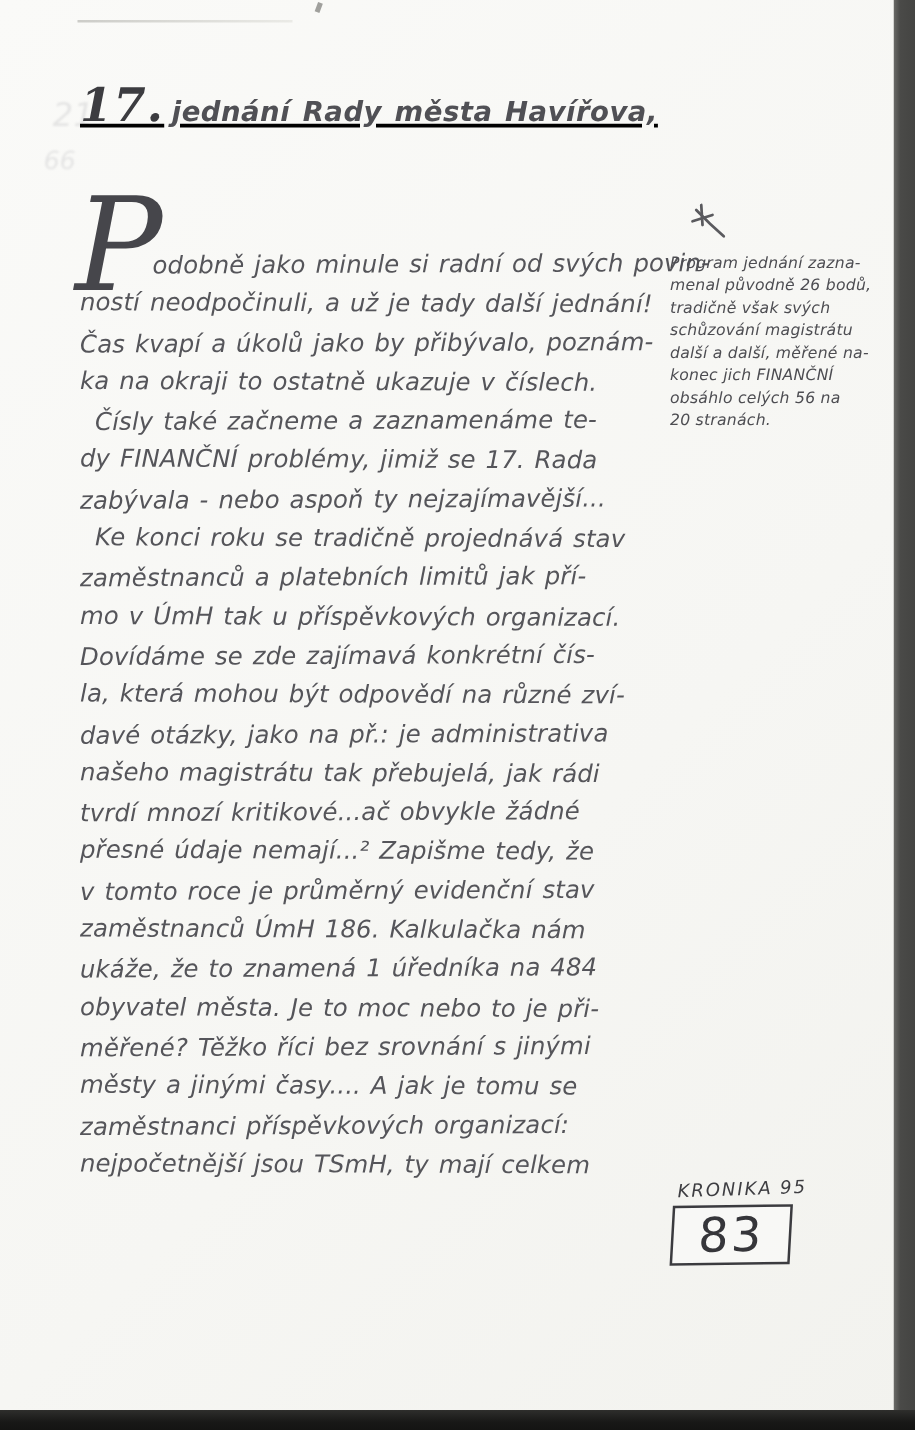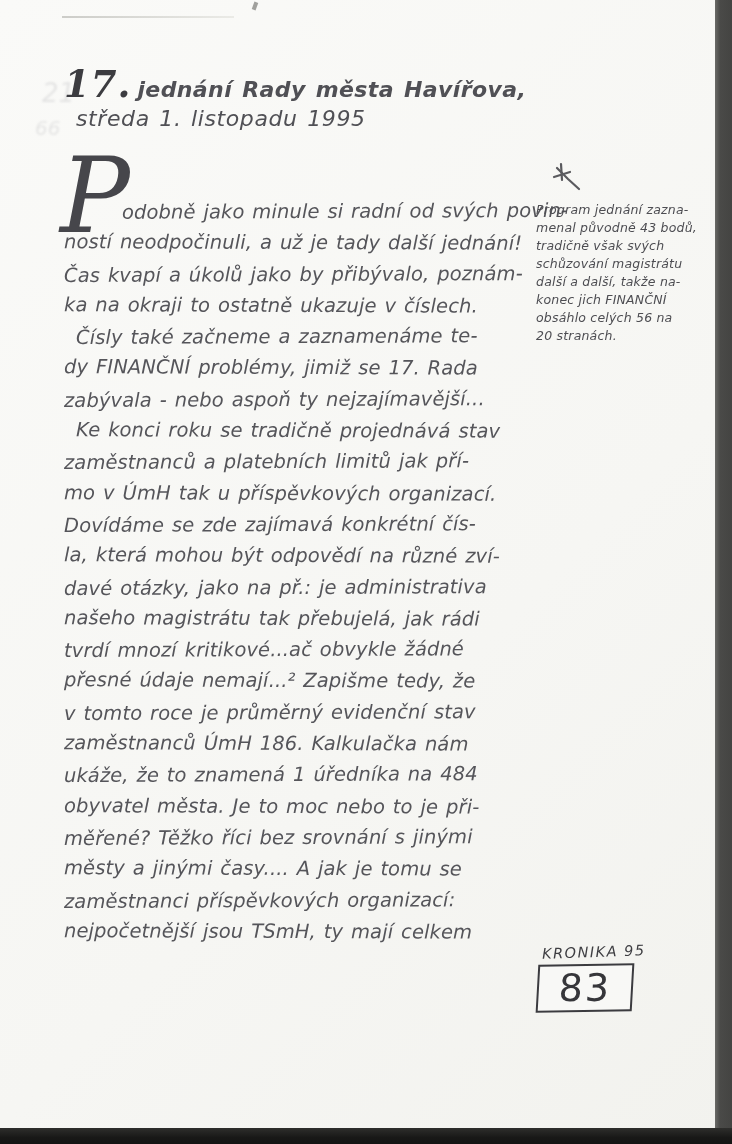--- a/index.html
+++ b/index.html
@@ -32,21 +32,21 @@
   }
   .speck { position:absolute; left:253px; top:2px; width:4px; height:8px; background:#8a8a86; transform:rotate(20deg); opacity:.8; }
   .ghost { position:absolute; font-style:italic; color:#9a9aa0; opacity:.22; filter:blur(1px); }
   .ghost-1 { left:42px; top:78px; font-size:26px; }
   .ghost-2 { left:35px; top:116px; font-size:20px; }
 
   
   .hand { font-style:italic; color:#55555a; }
 
   
-  .header { position:absolute; left:64px; top:62px; width:480px; white-space:nowrap; }
+  .header { position:absolute; left:64px; top:62px; width:480px; white-space:nowrap;text-decoration:underline; }
   .meeting-number {
     font-family:"DejaVu Serif", serif;
     font-size:37px; font-weight:bold; font-style:italic; color:#3c3c40;
     letter-spacing:1px; margin-right:6px;
   }
   .title-rest { font-size:22px; font-style:italic; color:#505055; letter-spacing:.4px; word-spacing:2px; }
   .date-line {
     position:absolute; left:76px; top:106px;
     font-size:22px; font-style:italic; color:#505055; letter-spacing:.6px; word-spacing:2px;
     white-space:nowrap;
@@ -98,21 +98,20 @@
 <div class="page">
 
   <div class="scanline"></div>
   <div class="speck"></div>
   <div class="ghost ghost-1">21</div>
   <div class="ghost ghost-2">66</div>
 
   <h1 class="header">
     <span class="meeting-number">17.</span><span class="title-rest">jednání Rady města Havířova,</span>
   </h1>
-  <div class="date-line hand">středa 1. listopadu 1995</div>
 
   <span class="drop-cap">P</span>
 
   <div class="body-lines">
       <div class="line hand">odobně jako minule si radní od svých povin-</div>
       <div class="line hand">ností neodpočinuli, a už je tady další jednání!</div>
       <div class="line hand">Čas kvapí a úkolů jako by přibývalo, poznám-</div>
       <div class="line hand">ka na okraji to ostatně ukazuje v číslech.</div>
       <div class="line hand indent">Čísly také začneme a zaznamenáme te-</div>
       <div class="line hand">dy FINANČNÍ problémy, jimiž se 17. Rada</div>
@@ -136,24 +135,24 @@
       <div class="line hand">nejpočetnější jsou TSmH, ty mají celkem</div>
     </div>
 
   <svg class="star-mark" viewBox="0 0 34 34">
     <path d="M9 6 L20 17 L31 27"></path>
     <path d="M6 15 L22 10"></path>
     <path d="M13 2 L14 18"></path>
   </svg>
   <aside class="margin-note">
       <div class="note-line">Program jednání zazna-</div>
-      <div class="note-line">menal původně 43 bodů,</div>
+      <div class="note-line">menal původně 26 bodů,</div>
       <div class="note-line">tradičně však svých</div>
       <div class="note-line">schůzování magistrátu</div>
-      <div class="note-line">další a další, takže na-</div>
+      <div class="note-line">další a další, měřené na-</div>
       <div class="note-line">konec jich FINANČNÍ</div>
       <div class="note-line">obsáhlo celých 56 na</div>
       <div class="note-line">20 stranách.</div>
     </aside>
 
   <div class="book-label">KRONIKA 95</div>
   <div class="page-box">
     <span class="page-number">83</span>
   </div>
 

